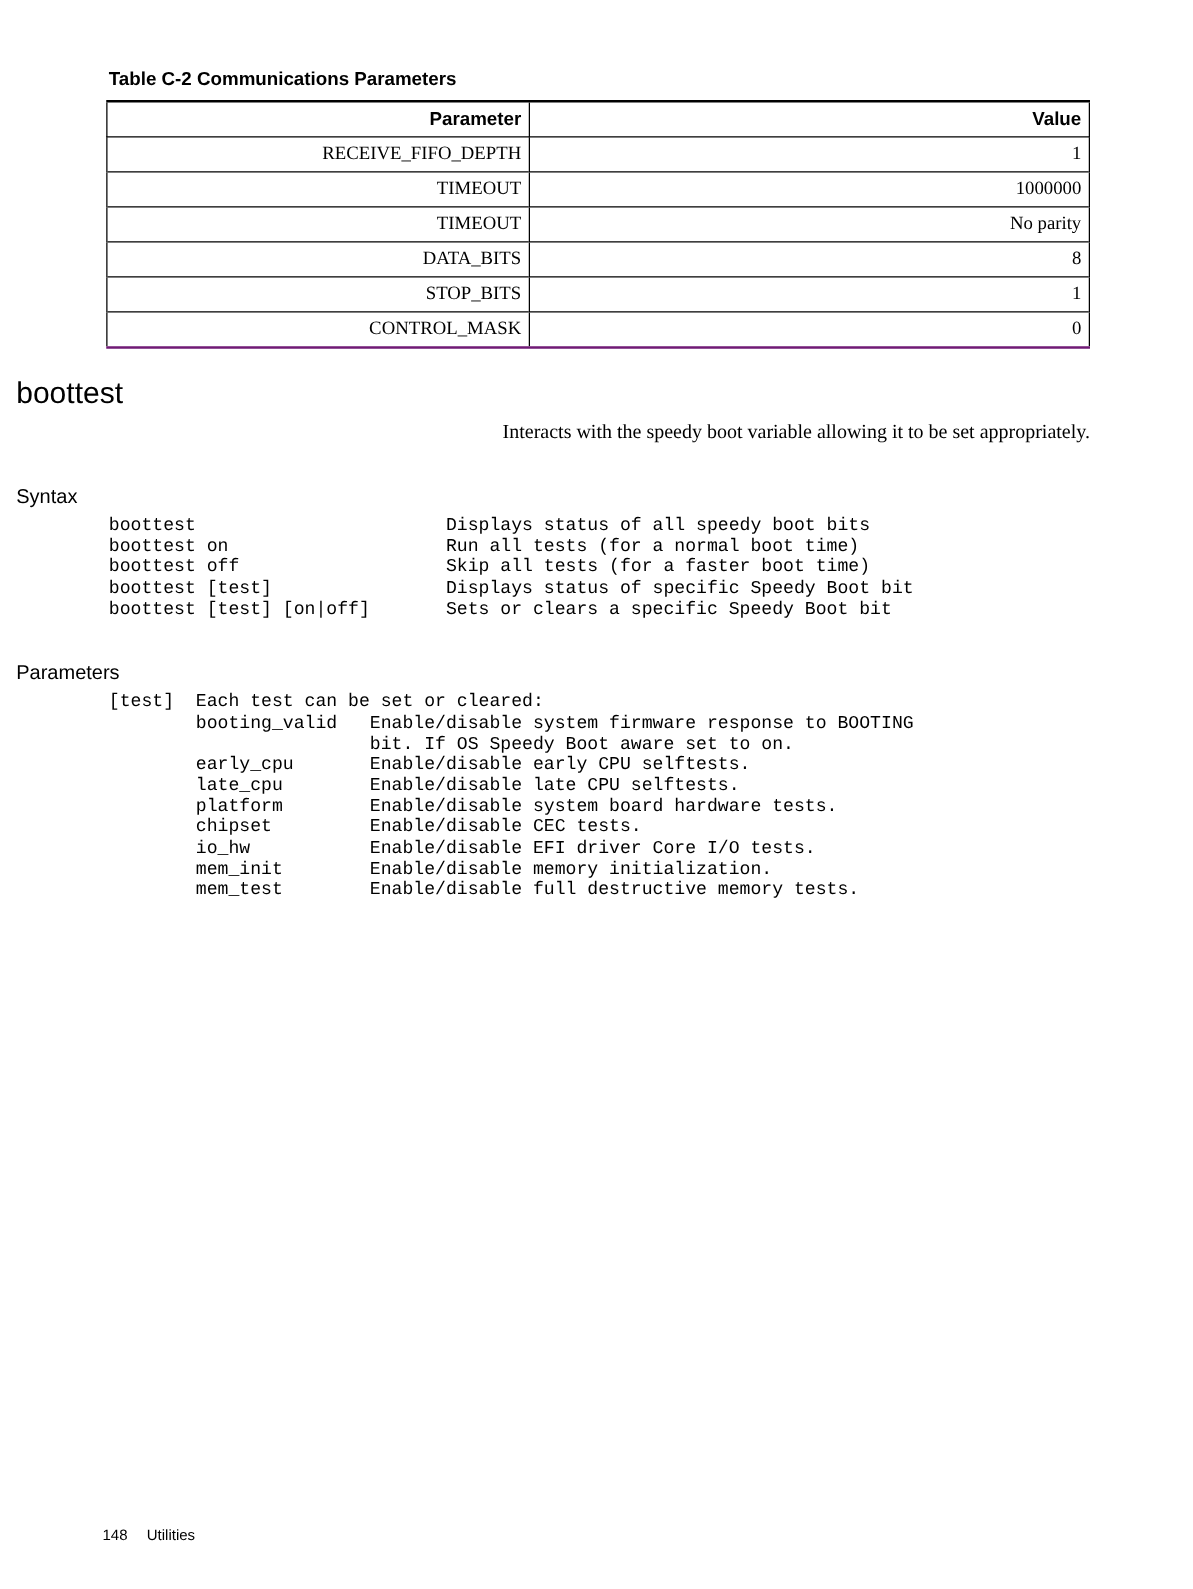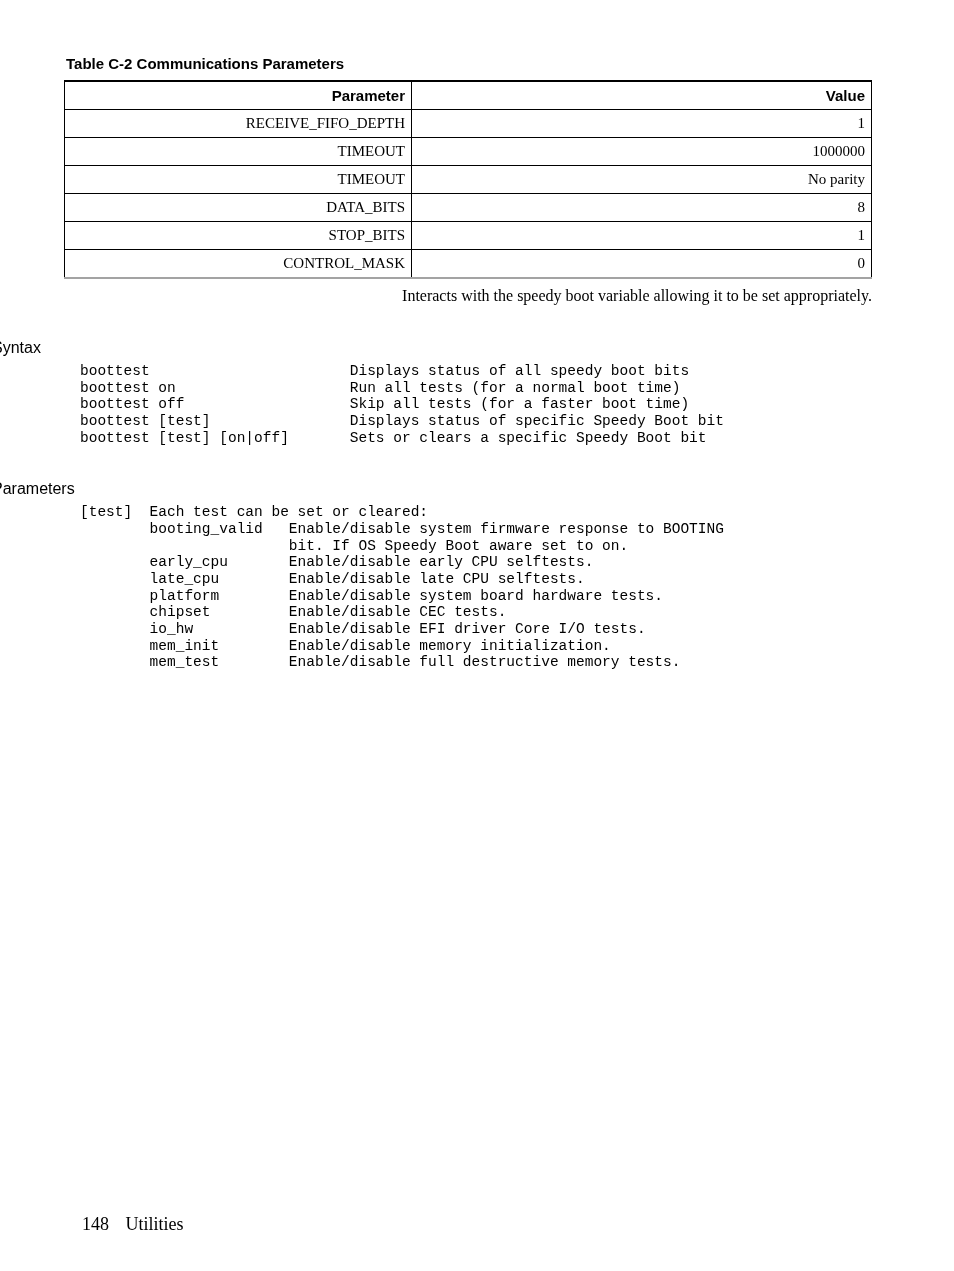--- a/index.html
+++ b/index.html
@@ -8,21 +8,21 @@
     padding: 0;
     background: #fff;
     font-family: Georgia, 'Times New Roman', serif;
     color: #000;
   }
   .page {
     width: 954px;
     height: 1271px;
     position: relative;
     box-sizing: border-box;
-    padding: 55px 82px 0 64px;
+    padding: 55px 82px 0 85px;
   }
   .table-title {
     font-family: Arial, Helvetica, sans-serif;
     font-weight: bold;
     font-size: 15px;
     margin: 0 0 8px 2px;
   }
   table.comm {
     width: 100%;
     border-collapse: collapse;
@@ -42,21 +42,21 @@
   }
   table.comm thead tr th {
     border-top: 2px solid #000;
   }
   table.comm td {
     font-family: Georgia, 'Times New Roman', serif;
     border-left: 1px solid #000;
     border-right: 1px solid #000;
   }
   table.comm tr.lastrow td {
-    border-bottom: 2px solid #a3a3a3;
+    border-bottom: 2px solid #701a75;
     margin-top: 19px;
   }
   table.comm th.valcol,
   table.comm td.valcol {
     width: 57%;
   }
   h2.section {
     font-family: Arial, Helvetica, sans-serif;
     font-weight: normal;
     font-size: 24px;
@@ -71,29 +71,29 @@
   h3.sub {
     font-family: Arial, Helvetica, sans-serif;
     font-weight: normal;
     font-size: 16px;
     margin: 34px 0 6px -72px;
   }
   pre.mono {
     font-family: 'Courier New', monospace;
     font-size: 14.5px;
     line-height: 1.15;
-    margin: 4px 0 0 16px;
+    margin: 4px 0 0 2px;
     white-space: pre;
   }
   .footer {
     position: absolute;
     bottom: 36px;
     left: 82px;
-    font-family: Liberation Serif, serif;
-    font-size: 18px;
+    font-family: Liberation Sans, sans-serif;
+    font-size: 12px;
   }
   .footer .pn {
     margin-right: 12px;
   }
 </style>
 </head>
 <body>
 
 <div class="page">
 
@@ -127,20 +127,21 @@
         <td>STOP_BITS</td>
         <td class="valcol">1</td>
       </tr>
       <tr class="lastrow">
         <td>CONTROL_MASK</td>
         <td class="valcol">0</td>
       </tr>
     </tbody>
   </table>
 
+  <h2 class="section">boottest</h2>
 
   <p class="body">Interacts with the speedy boot variable allowing it to be set appropriately.</p>
 
   <h3 class="sub">Syntax</h3>
 
   <pre class="mono">boottest                       Displays status of all speedy boot bits
 boottest on                    Run all tests (for a normal boot time)
 boottest off                   Skip all tests (for a faster boot time)
 boottest [test]                Displays status of specific Speedy Boot bit
 boottest [test] [on|off]       Sets or clears a specific Speedy Boot bit</pre>

